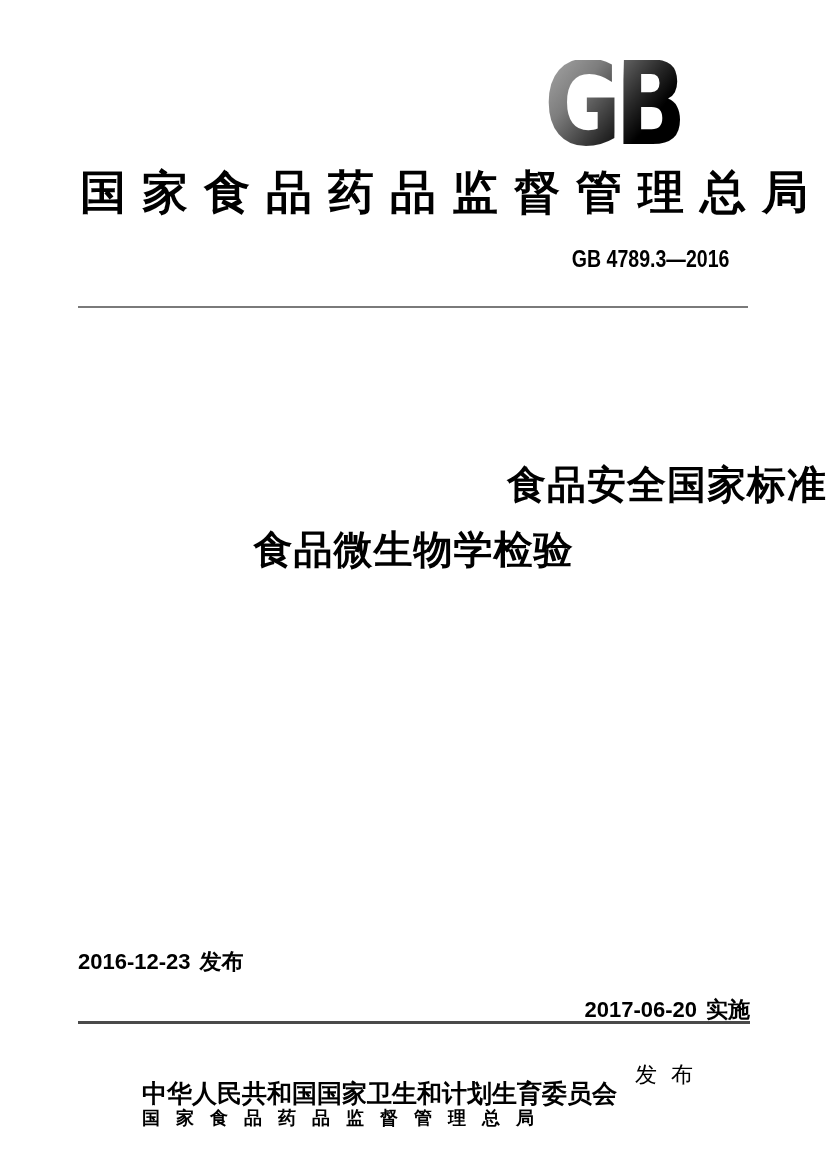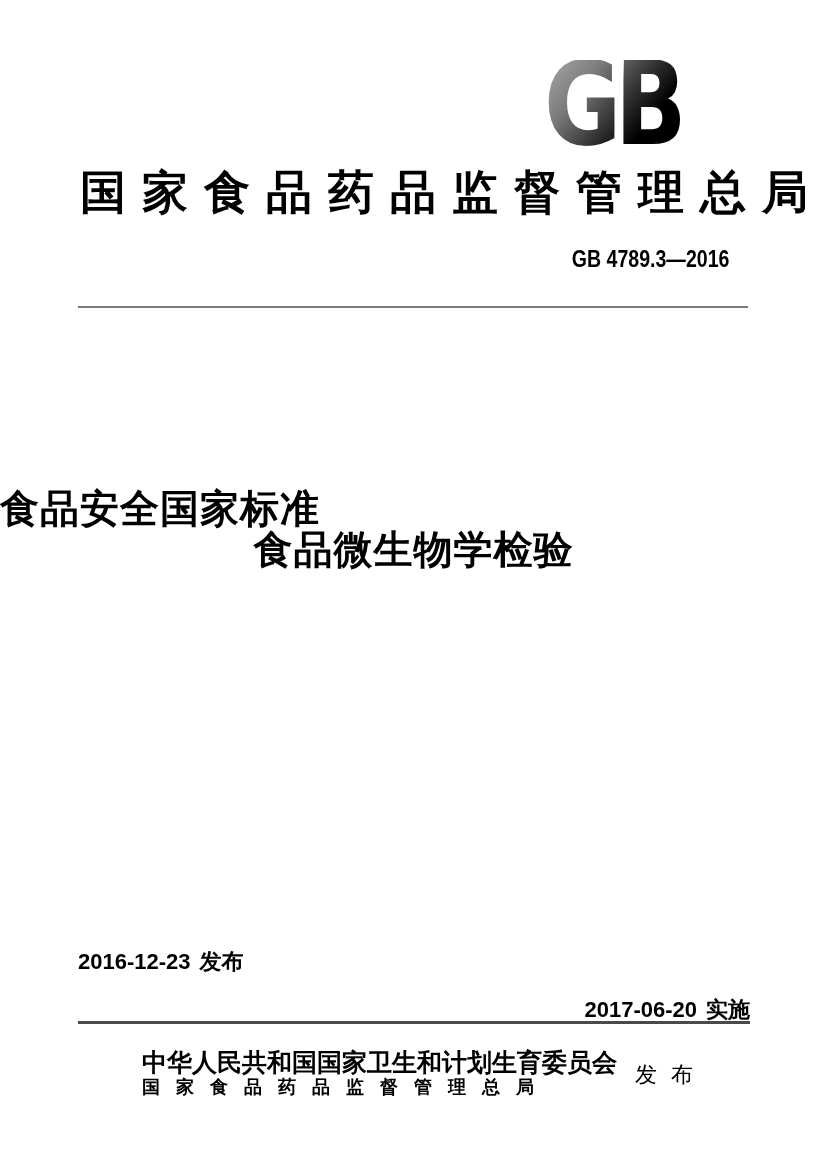--- a/index.html
+++ b/index.html
@@ -74,27 +74,26 @@
     left: 78px; top: 306px;
     width: 670px; height: 2px;
     background: #7a7a7a;
   }
 
   
   .subtitle {
     position: absolute;
     left: 0; top: 461px;
     width: 827px;
-    text-align: left;
+    text-align: right;
     font-family: "Liberation Sans", sans-serif;
     font-weight: bold;
     font-size: 39px;
     line-height: 48px;
     letter-spacing: 1px;
-    margin-top: 24px;
   }
   .main-title {
     position: absolute;
     left: 0; top: 526px;
     width: 827px;
     display: flex;
     justify-content: center;
     gap: 42px;
     font-family: "Liberation Sans", sans-serif;
     font-weight: bold;
@@ -135,20 +134,21 @@
     position: absolute;
     left: 142px; top: 1050px;
     font-family: "Liberation Serif", serif;
     font-weight: bold;
     white-space: nowrap;
   }
   .issuer-line1 {
     font-size: 25px;
     line-height: 25px;
     letter-spacing: 0px;
+    margin-top: 31px;
   }
   .issuer-line2 {
     font-size: 18px;
     line-height: 25px;
     letter-spacing: 16px;
   }
   .release-label {
     position: absolute;
     left: 635px; top: 1062px;
     font-family: "Liberation Serif", serif;

